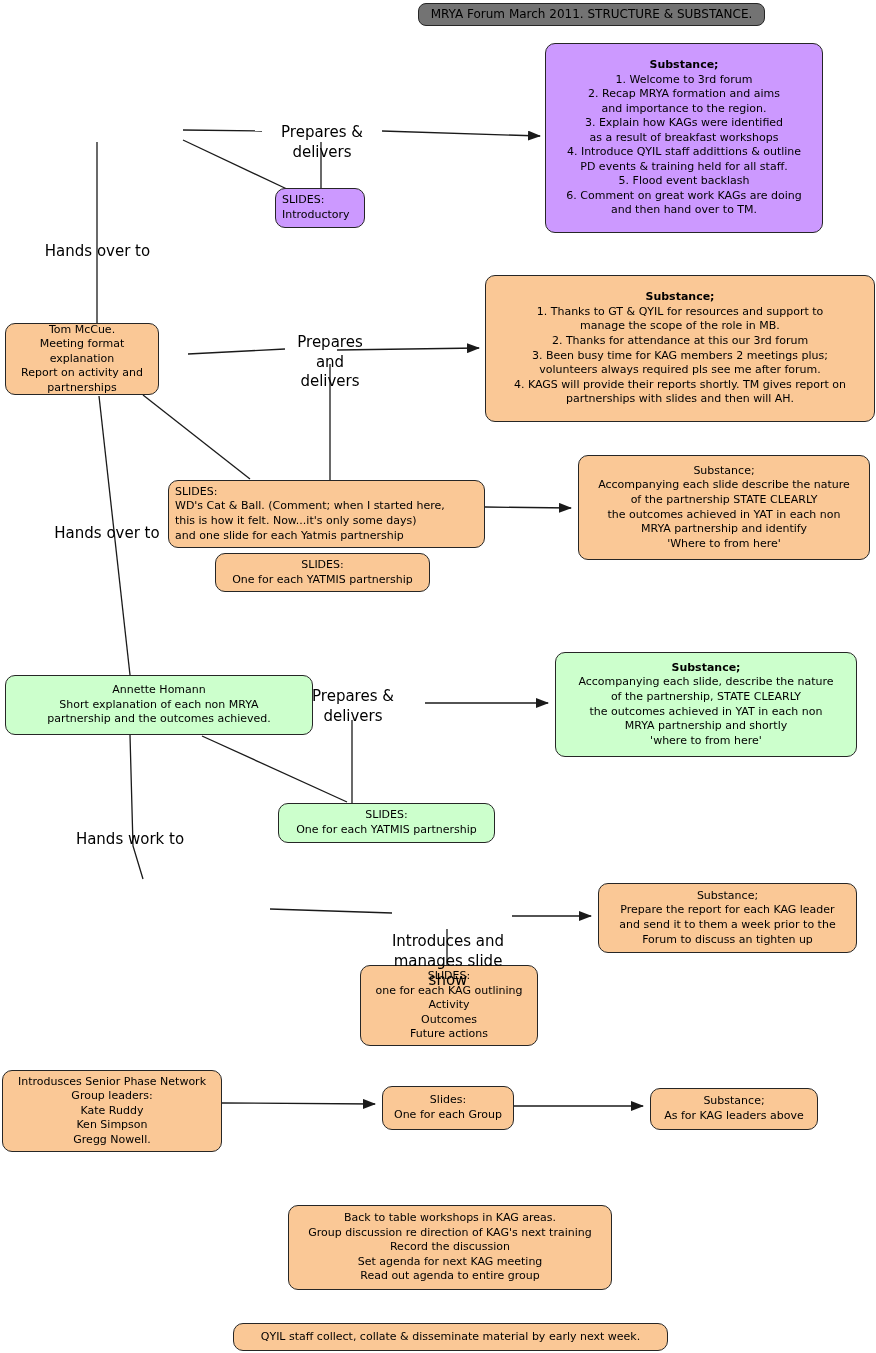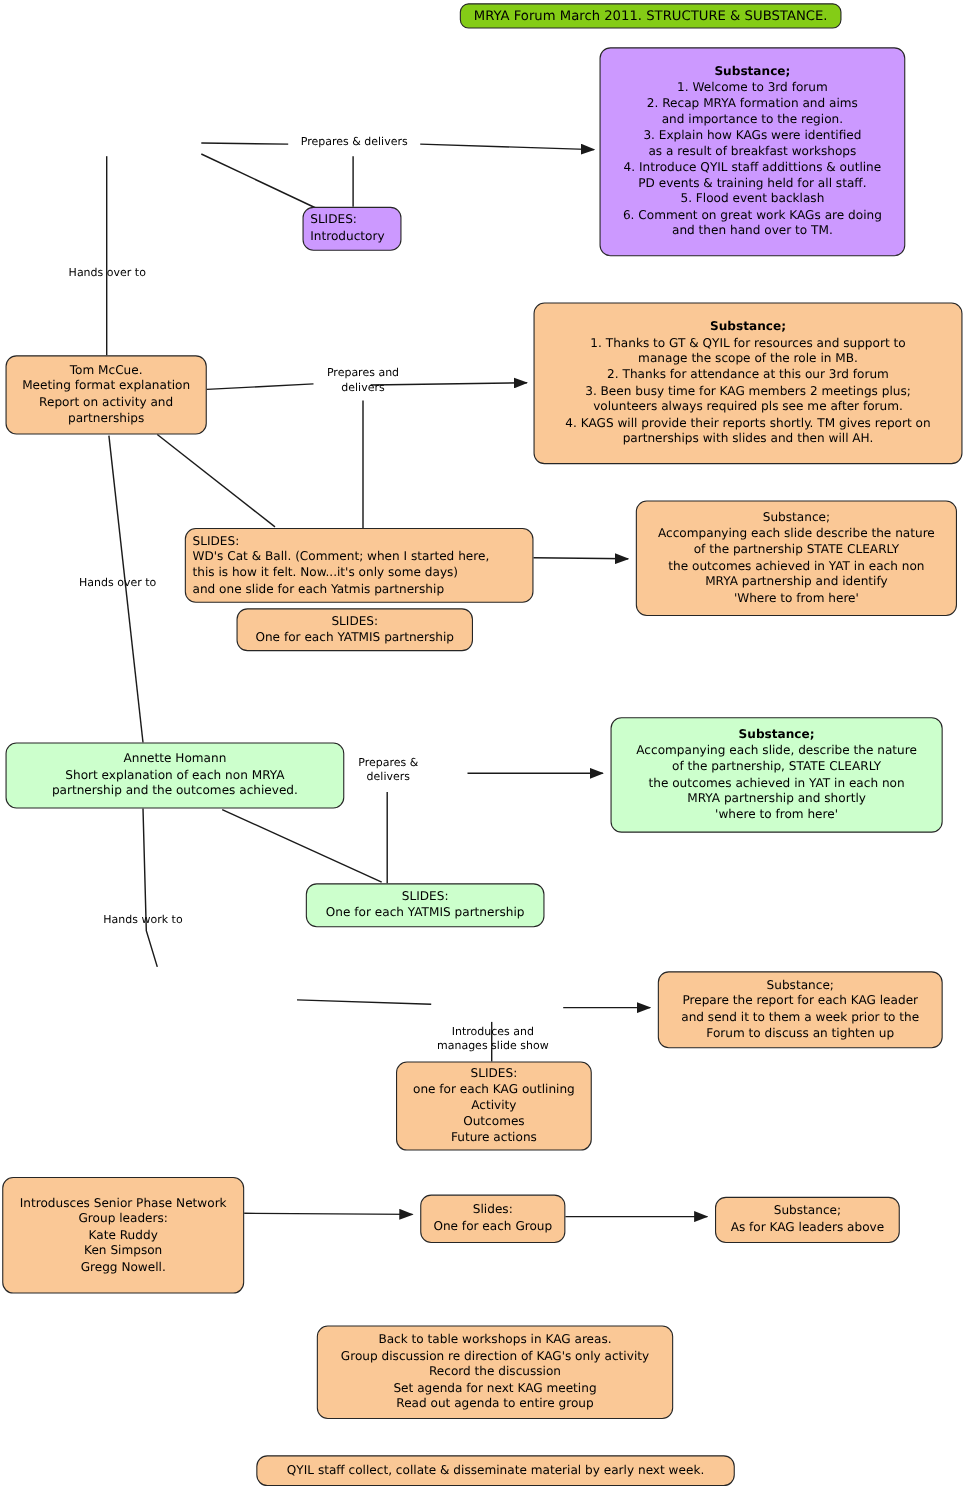--- a/index.html
+++ b/index.html
@@ -10,25 +10,25 @@
     border:1.3px solid #262626; border-radius:10px;
     font-size:11px; line-height:1.32; color:#000;
     display:flex; flex-direction:column; justify-content:center;
     padding:4px 6px; text-align:center;
   }
   .node span { display:block; white-space:pre-line; }
   .node .node-title { font-weight:bold; }
   .purple { background:#CC99FF; }
   .orange { background:#FAC896; }
   .green  { background:#CCFFCC; }
-  .white  { background:#84cc16; }
+  .white  { background:#737373; }
   .left   { text-align:left; }
   .title-box { font-size:12px; border-radius:8px; }
   .edge-label {
-    position:absolute; z-index:3; font-size:10px; line-height:1.3;
+    position:absolute; z-index:3; font-size:15px; line-height:1.3;
     text-align:center; color:#000; white-space:pre-line;
   }
 </style>
 </head>
 <body>
 
 <div class="canvas">
 
   <svg class="connectors" width="876" height="1353" viewBox="0 0 876 1353">
     <defs>
@@ -78,21 +78,21 @@
 6. Comment on great work KAGs are doing
 and then hand over to TM.</span>
   </div>
 
 
   <div class="node purple left" style="left:275px; top:188px; width:90px; height:40px;">
     <span>SLIDES:
 Introductory</span>
   </div>
 
-  <div class="node orange" style="left:5px; top:323px; width:183px; height:72px;">
+  <div class="node orange" style="left:5px; top:323px; width:154px; height:72px;">
     <span>Tom McCue.
 Meeting format explanation
 Report on activity and
 partnerships</span>
   </div>
 
   <div class="node orange" style="left:485px; top:275px; width:390px; height:147px;">
     <span class="node-title">Substance;</span>
     <span>1. Thanks to GT &amp; QYIL for resources and support to
 manage the scope of the role in MB.
@@ -153,41 +153,41 @@
   </div>
 
   <div class="node orange" style="left:360px; top:965px; width:178px; height:81px;">
     <span>SLIDES:
 one for each KAG outlining
 Activity
 Outcomes
 Future actions</span>
   </div>
 
-  <div class="node orange" style="left:2px; top:1070px; width:220px; height:106px;justify-content:center;">
+  <div class="node orange" style="left:2px; top:1070px; width:220px; height:82px;justify-content:center;">
     <span>Introdusces Senior Phase Network
 Group leaders:
 Kate Ruddy
 Ken Simpson
 Gregg Nowell.</span>
   </div>
 
   <div class="node orange" style="left:382px; top:1086px; width:132px; height:44px;">
     <span>Slides:
 One for each Group</span>
   </div>
 
   <div class="node orange" style="left:650px; top:1088px; width:168px; height:42px;">
     <span>Substance;
 As for KAG leaders above</span>
   </div>
 
   <div class="node orange" style="left:288px; top:1205px; width:324px; height:85px; padding:4px 2px;">
     <span>Back to table workshops in KAG areas.
-Group discussion re direction of KAG's only activity
+Group discussion re direction of KAG's next training
 Record the discussion
 Set agenda for next KAG meeting
 Read out agenda to entire group</span>
   </div>
 
   <div class="node orange" style="left:233px; top:1323px; width:435px; height:28px; padding:0 3px;">
     <span>QYIL staff collect, collate &amp; disseminate material by early next week.</span>
   </div>
 
   <div class="edge-label" style="left:262px; top:123px; width:120px;">Prepares &amp; delivers</div>

